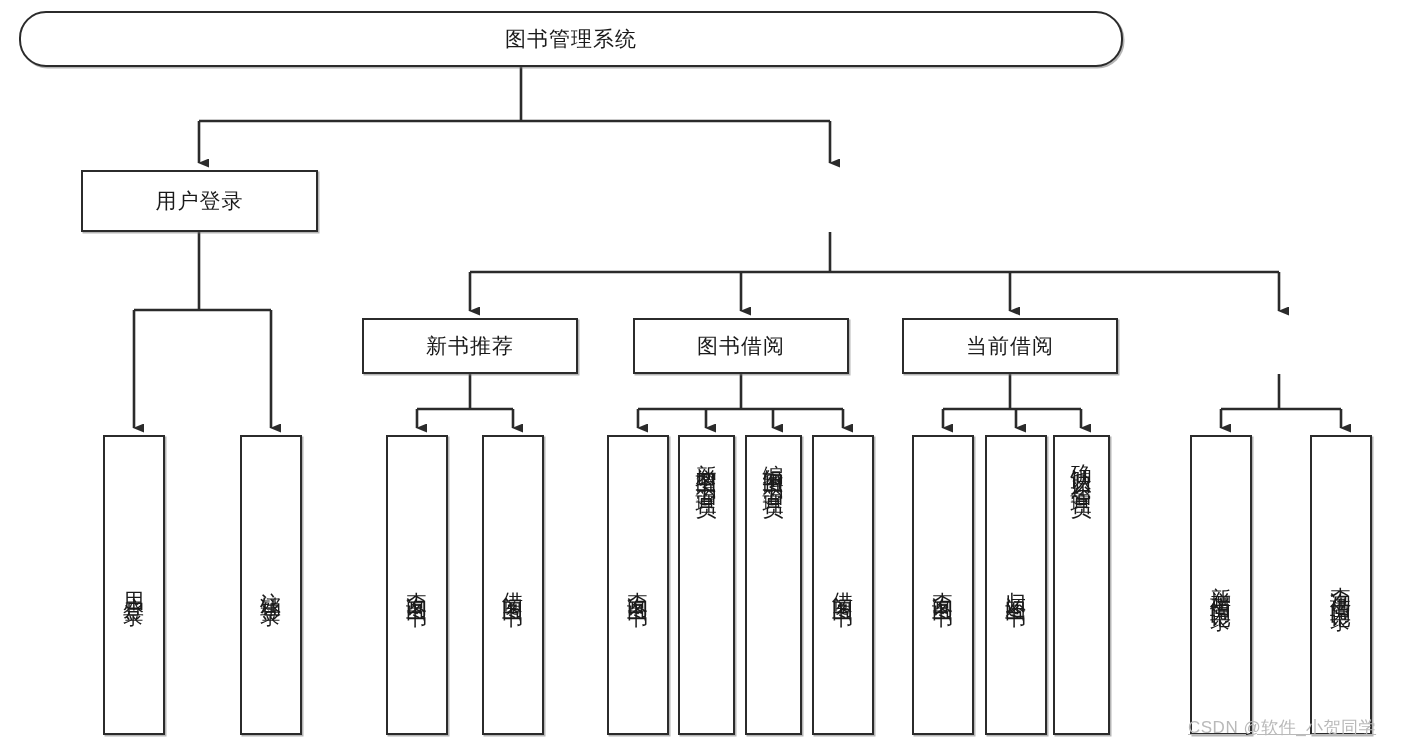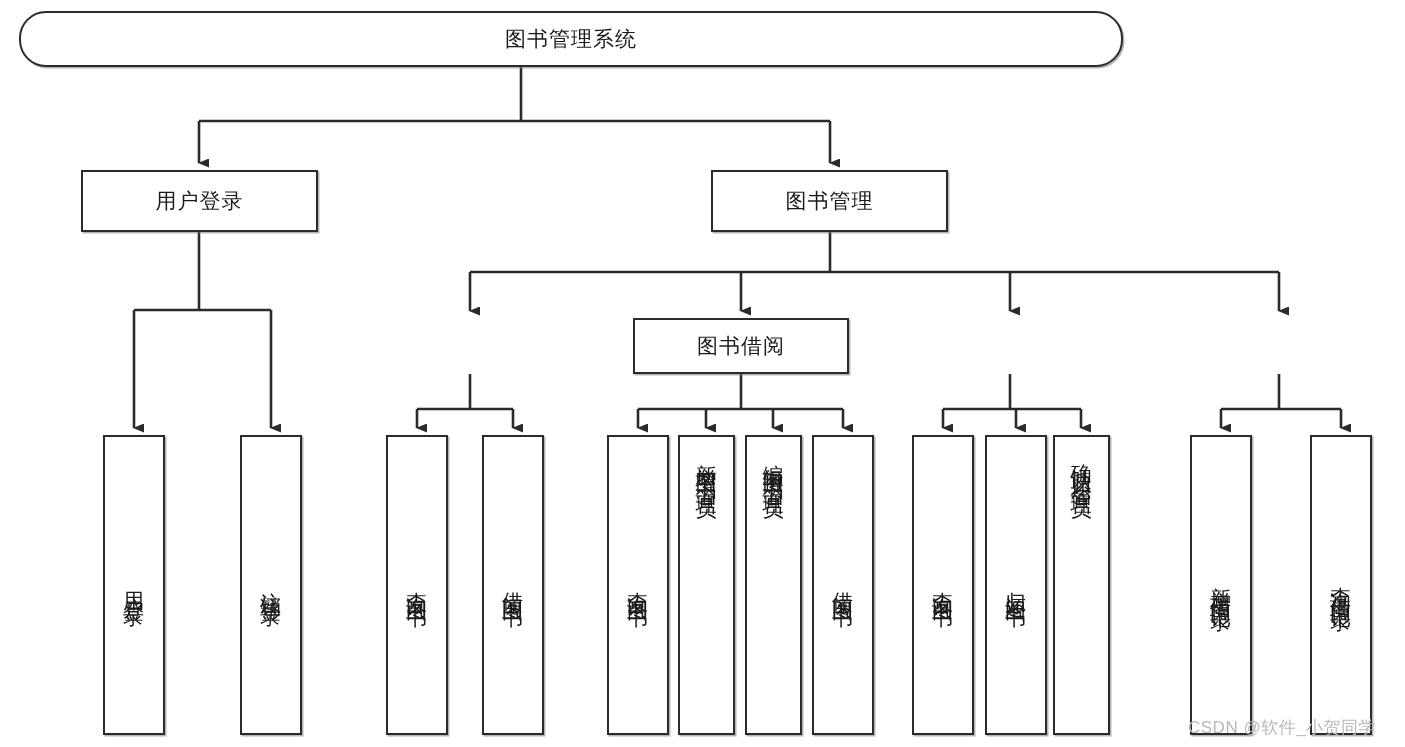--- a/index.html
+++ b/index.html
@@ -59,20 +59,21 @@
   .node-v.v-mid {
     align-items: center;
     padding-top: 0;
   }
   .watermark {
     position: absolute;
     font-size: 17px;
     color: #b9b9b9;
     white-space: nowrap;
     letter-spacing: 0.5px;
+    text-decoration: underline;
   }
 </style>
 </head>
 <body>
 
 <div id="diagram-root">
 
   <svg class="wires" viewBox="0 0 1405 747" xmlns="http://www.w3.org/2000/svg">
     <defs>
       <marker id="arrowhead" markerWidth="9" markerHeight="11" refX="4.5" refY="10" orient="auto" markerUnits="userSpaceOnUse">
@@ -124,26 +125,29 @@
     </g>
   </svg>
 
   <div class="node node-h" style="left:19px; top:11px; width:1104px; height:56px;border-radius:27px;">
     <span class="node-label">图书管理系统</span>
   </div>
 
   <div class="node node-h" style="left:81px; top:170px; width:237px; height:62px;">
     <span class="node-label">用户登录</span>
   </div>
-  <div class="node node-h" style="left:711px; top:170px; width:237px; height:62px;">
-    <span class="node-label">图书管理</span>
+
+  <div class="node node-h" style="left:362px; top:318px; width:216px; height:56px;">
+    <span class="node-label">新书推荐</span>
   </div>
-
   <div class="node node-h" style="left:633px; top:318px; width:216px; height:56px;align-items:center;">
     <span class="node-label">图书借阅</span>
+  </div>
+  <div class="node node-h" style="left:902px; top:318px; width:216px; height:56px;">
+    <span class="node-label">当前借阅</span>
   </div>
 
   <div class="node node-v v-mid" style="left:103px; top:435px; width:62px; height:300px;">
     <span class="node-label">用户登录</span>
   </div>
   <div class="node node-v v-mid" style="left:240px; top:435px; width:62px; height:300px;">
     <span class="node-label">注销登录</span>
   </div>
 
   <div class="node node-v v-mid" style="left:386px; top:435px; width:62px; height:300px;">

